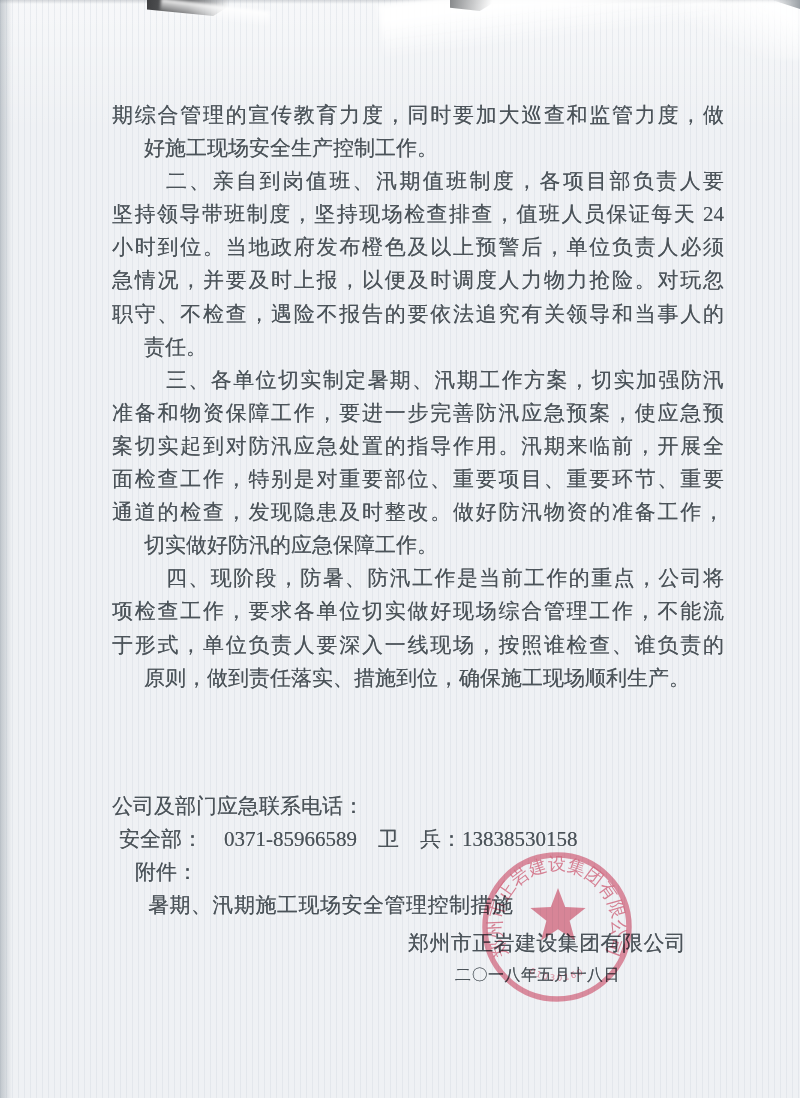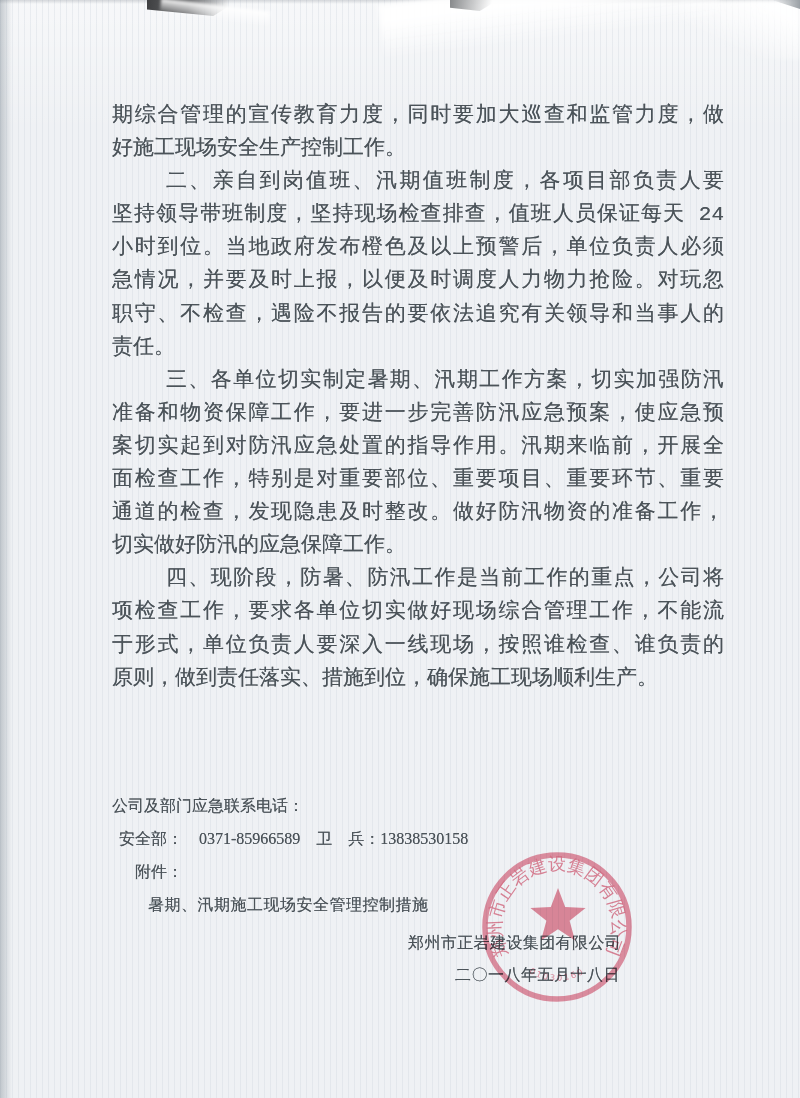--- a/index.html
+++ b/index.html
@@ -35,25 +35,25 @@
     background:linear-gradient(to left,#9aa0a5,rgba(180,186,190,0));
     clip-path:polygon(0 0,100% 0,100% 100%);filter:blur(0.4px);}
   .corner-bright{position:absolute;right:0;top:0;width:120px;height:60px;
     background:linear-gradient(205deg,rgba(255,255,255,0.9) 20%,rgba(255,255,255,0) 70%);
     filter:blur(2px);}
 
   
   .body-text{position:absolute;left:112px;top:99px;width:612px;
     font-size:21px;line-height:33.1px;
     text-shadow:0 0 0.6px rgba(75,83,89,0.75);}
-  .line{height:33.1px;text-align:justify;text-align-last:justify;overflow:hidden;font-family:Liberation Mono, monospace;}
-  .line.left{text-align:left;text-align-last:left;}
+  .line{height:33.1px;text-align:justify;text-align-last:justify;overflow:hidden;}
+  .line.left{text-align:left;text-align-last:left;margin-left:32px;}
   .line.indent{padding-left:54px;}
 
-  .abs{position:absolute;font-size:16px;line-height:26px;
+  .abs{position:absolute;font-size:21px;line-height:26px;
     text-shadow:0 0 0.6px rgba(75,83,89,0.75);white-space:pre;}
   .contact-title{left:112px;top:793px;}
   .contact-phone{left:119px;top:826px;}
   .attachment-label{left:135px;top:859px;}
   .attachment-name{left:148px;top:892px;letter-spacing:0.5px;}
   .sign-company{left:408px;top:930px;letter-spacing:0.4px;}
   .sign-date{left:455px;top:962px;font-size:16px;letter-spacing:0.5px;}
 
   .seal{position:absolute;left:472px;top:848px;mix-blend-mode:multiply;opacity:0.85;}
 </style>

